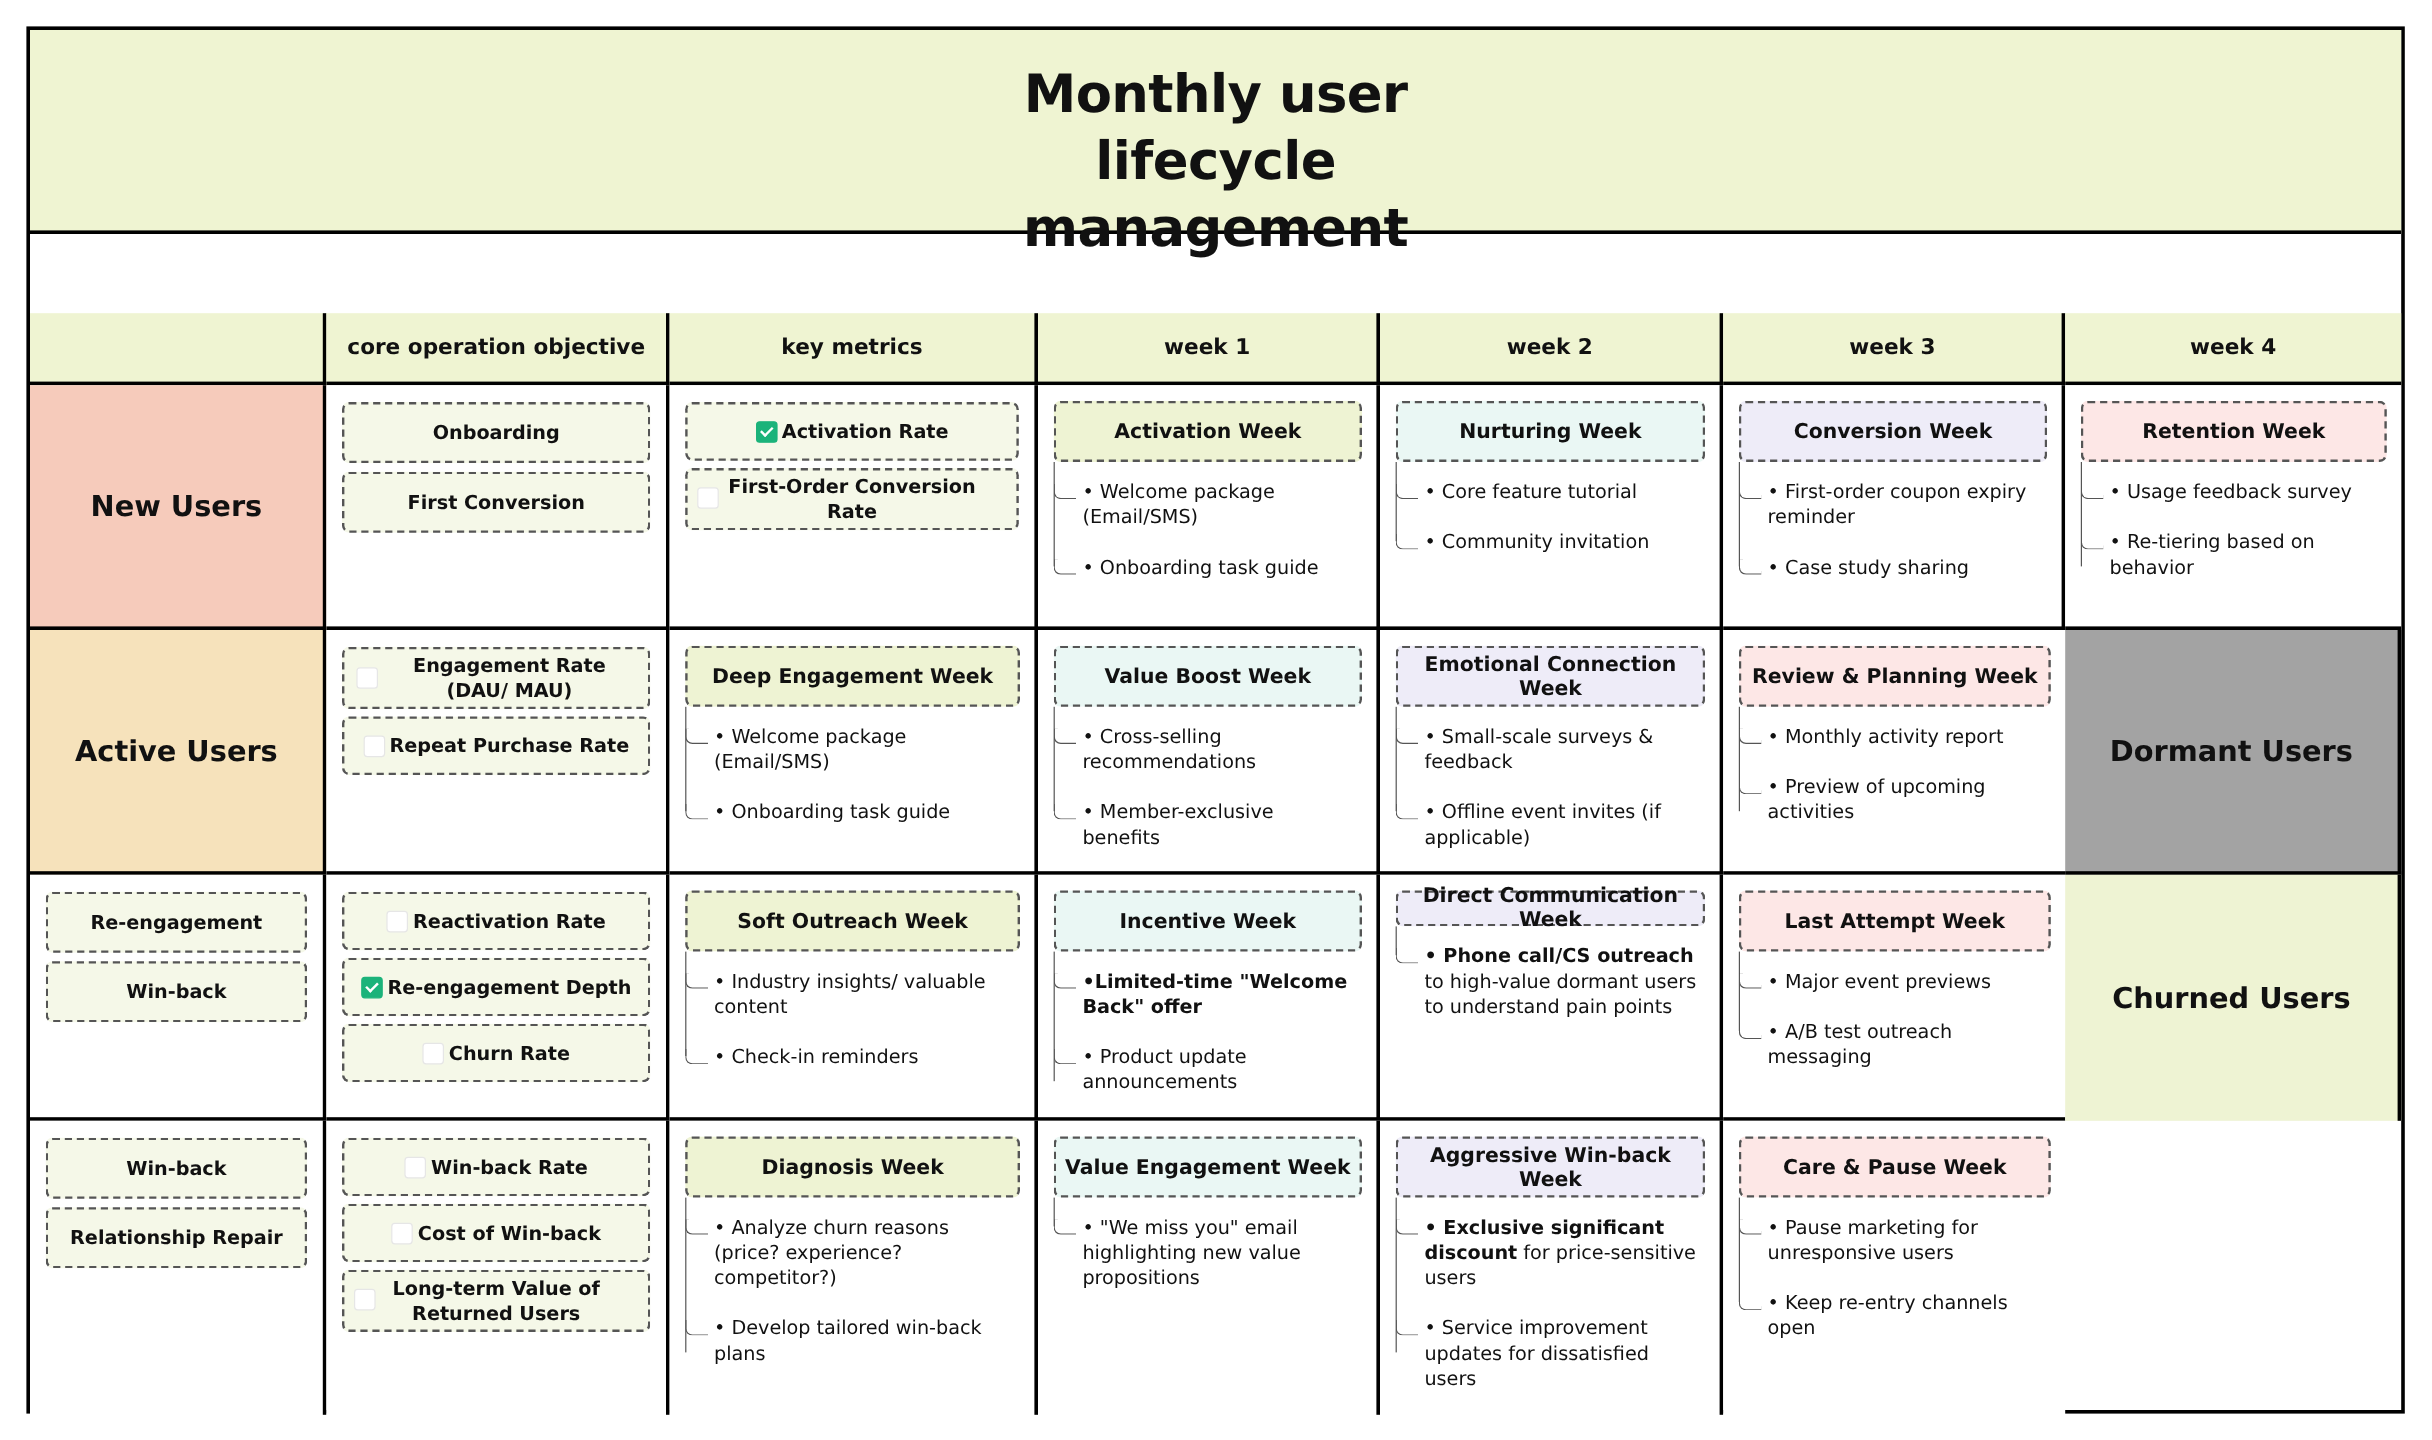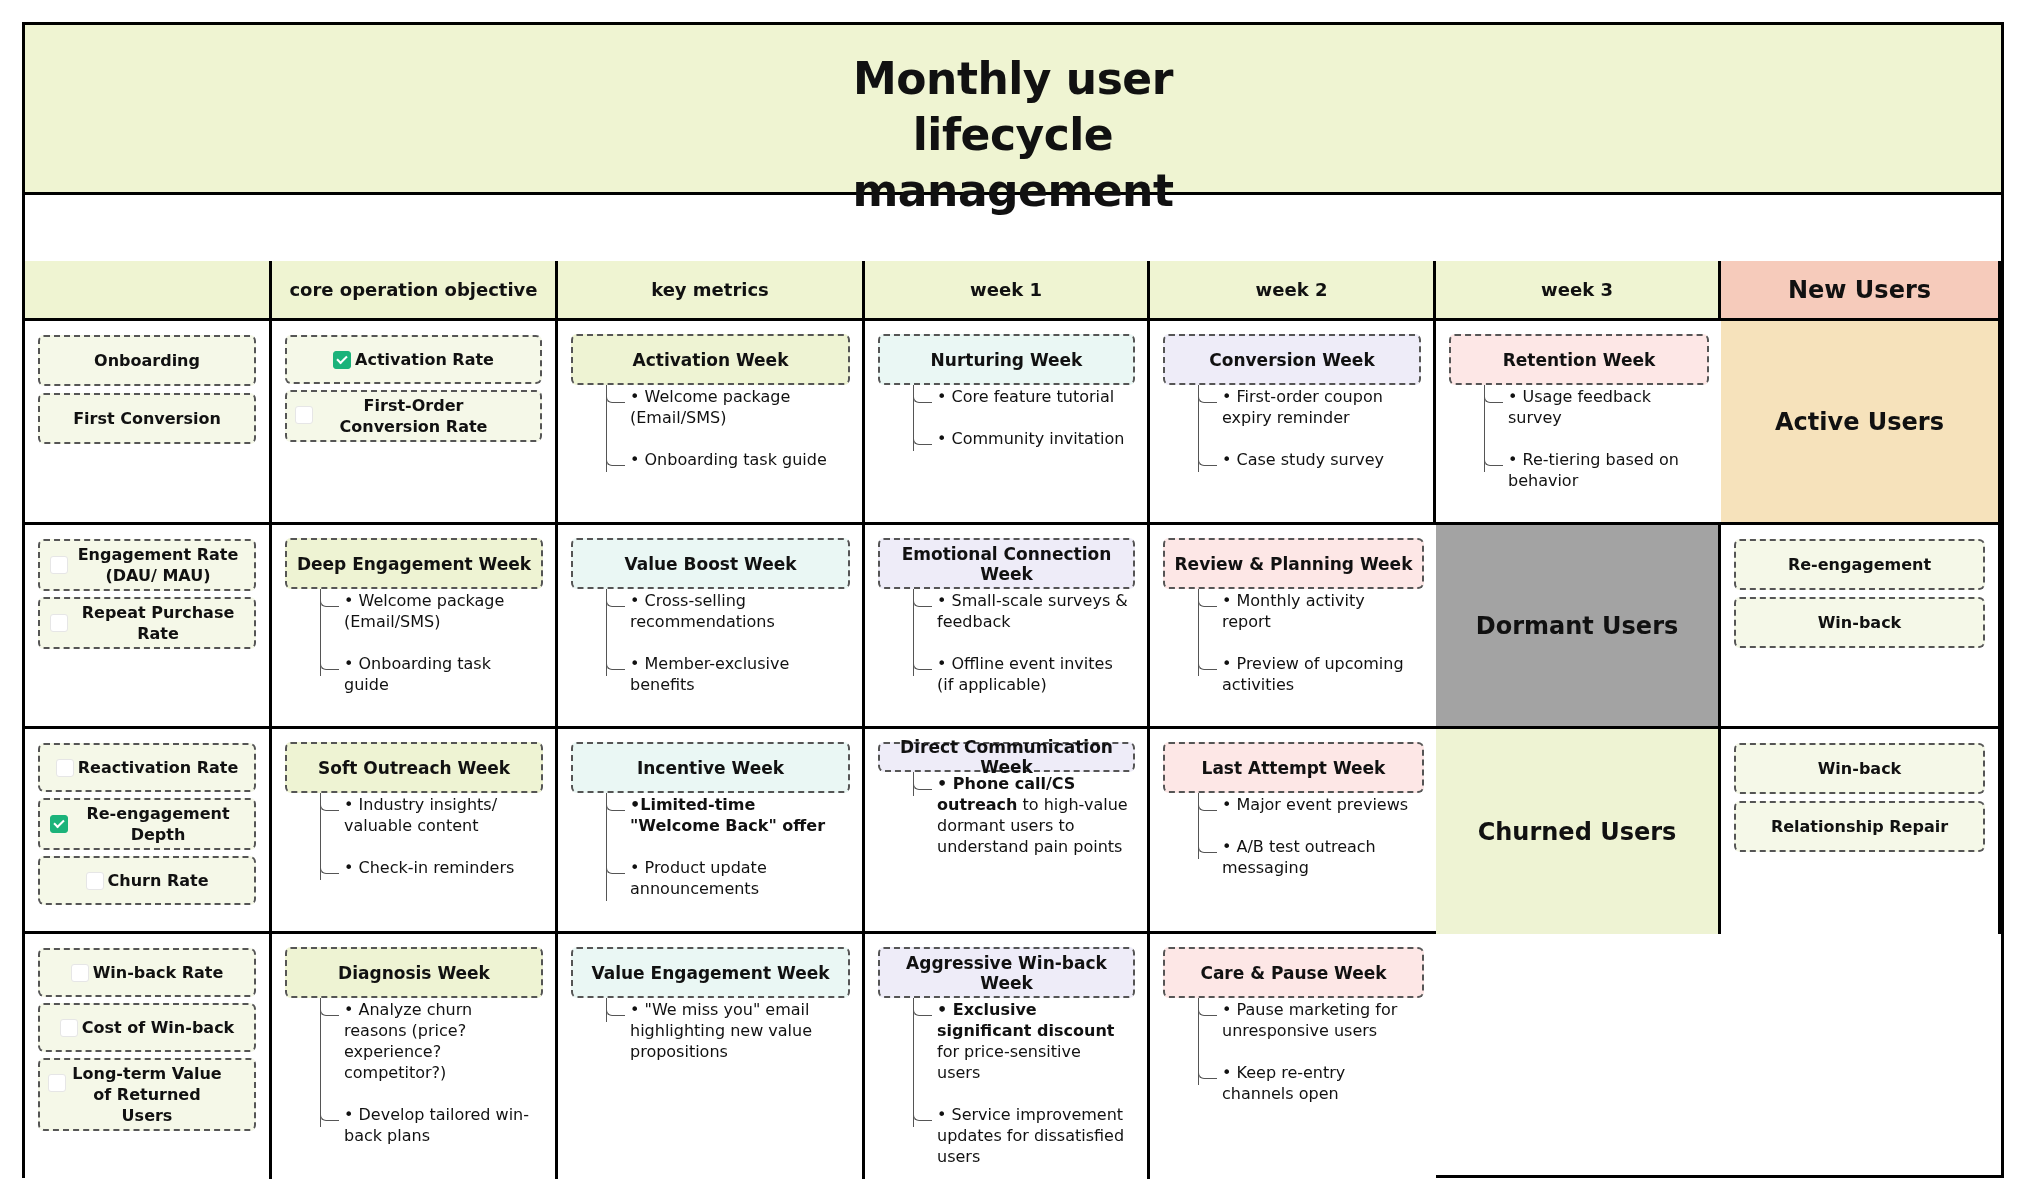--- a/index.html
+++ b/index.html
@@ -68,21 +68,21 @@
     border: 2px dashed #555; border-radius: 6px; height: 51px;
     display: flex; align-items: center; justify-content: center;
     font-size: 17px; font-weight: bold; text-align: center; padding: 0 6px;
   }
   .week-head.short { height: 30px; }
   .c1 { background: #eef3d3; }
   .c2 { background: #eaf7f4; }
   .c3 { background: #eeecf8; }
   .c4 { background: #fde7e6; }
   .bullets {
-    position: relative; margin-left: 35px; padding-left: 24px; padding-top: 1px;
+    position: relative; padding-left: 24px; padding-top: 14px;
   }
   .bullets .trunk {
     position: absolute; left: 0; top: 0; width: 1px; background: #555;
   }
   .bullet {
     position: relative; font-size: 16px; line-height: 21px; color: #111; margin-bottom: 21px;
     padding-right: 6px;
   }
   .bullet::before {
     content: ""; position: absolute; left: -24px; top: 10px; width: 18px; height: 12px;
@@ -121,20 +121,21 @@
     <div class="title" style="max-width:520px;">Monthly user lifecycle management</div>
   </div>
 
   <div class="grid" id="grid">
       <div class="cell hdr"></div>
       <div class="cell hdr">core operation objective</div>
       <div class="cell hdr">key metrics</div>
       <div class="cell hdr">week 1</div>
       <div class="cell hdr">week 2</div>
       <div class="cell hdr">week 3</div>
+      <div class="cell hdr last-col">week 4</div>
       <div class="cell rowlabel" style="background: rgb(246, 203, 187);">
         <span>New Users</span>
       </div>
       <div class="cell">
         <div class="stack">
           <div class="pill">Onboarding</div>
           <div class="pill">First Conversion</div>
         </div>
       </div>
       <div class="cell">
@@ -168,21 +169,21 @@
             <div class="bullet">• Community invitation</div>
           </div>
         </div>
       </div>
       <div class="cell">
         <div class="week">
           <div class="week-head c3">Conversion Week</div>
           <div class="bullets">
             <div class="trunk" style="height: 87px;"></div>
             <div class="bullet">• First-order coupon expiry reminder</div>
-            <div class="bullet">• Case study survey</div>
+            <div class="bullet">• Case study sharing</div>
           </div>
         </div>
       </div>
       <div class="cell last-col">
         <div class="week">
           <div class="week-head c4">Retention Week</div>
           <div class="bullets">
             <div class="trunk" style="height: 87px;"></div>
             <div class="bullet">• Usage feedback survey</div>
             <div class="bullet">• Re-tiering based on behavior</div>

